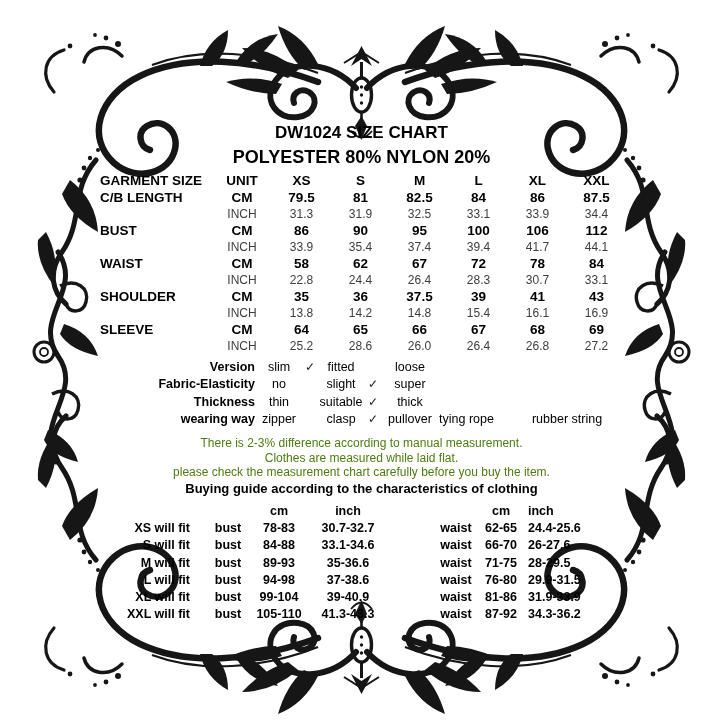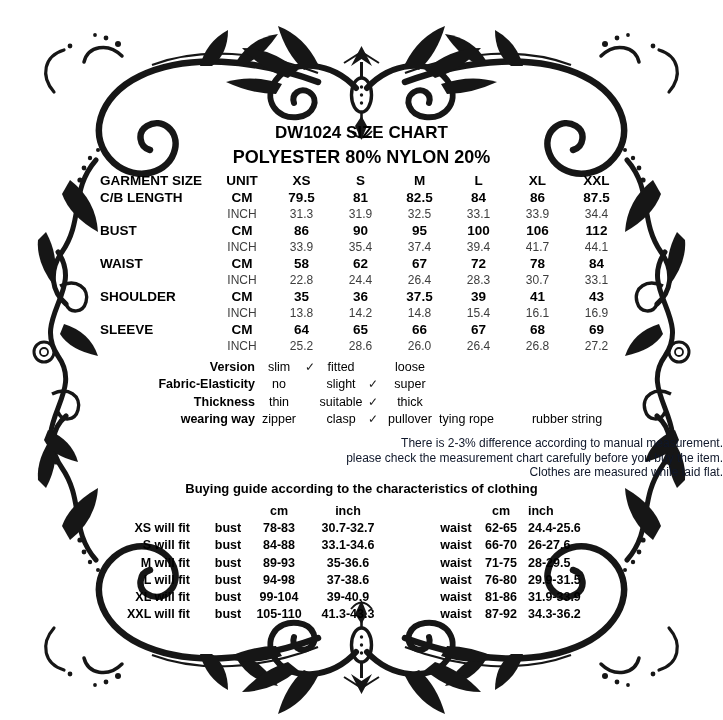--- a/index.html
+++ b/index.html
@@ -26,22 +26,22 @@
   .attrs{position:absolute;left:0;top:358px;width:723px;}
   .attr-row{display:flex;height:17.5px;align-items:center;font-size:12.5px;white-space:nowrap;margin-left:48px;}
   .attr-label{width:207px;text-align:right;font-weight:bold;}
   .a-o1{width:48px;text-align:center;}
   .a-c1{width:14px;text-align:center;font-size:12px;color:#222;}
   .a-o2{width:48px;text-align:center;}
   .a-c2{width:16px;text-align:center;font-size:12px;color:#222;}
   .a-o3{width:58px;text-align:center;}
   .a-o4{width:72px;text-align:left;}
   .a-o5{width:112px;text-align:center;}
-  .notes{position:absolute;top:436px;left:0;width:723px;text-align:right;
-    font-size:12px;line-height:14.5px;color:#0f172a;}
+  .notes{position:absolute;top:436px;left:0;width:723px;text-align:center;
+    font-size:12px;line-height:14.5px;color:#4d7c0f;}
   .guide-heading{position:absolute;top:480px;left:0;width:723px;text-align:center;
     font-size:13px;font-weight:bold;line-height:17px;}
   .guide{position:absolute;top:502px;left:100px;}
   .guide-row{display:flex;height:17.3px;align-items:center;font-size:12.5px;
     font-weight:bold;white-space:nowrap;}
   .g-size{width:90px;text-align:right;}
   .g-sp1{width:16px;}
   .g-bust{width:44px;text-align:center;}
   .g-cm{width:58px;text-align:center;}
   .g-inch{width:80px;text-align:center;}
@@ -289,22 +289,22 @@
       <div class="a-o2">clasp</div>
       <div class="a-c2">✓</div>
       <div class="a-o3">pullover</div>
       <div class="a-o4">tying rope</div>
       <div class="a-o5">rubber string</div>
     </div>
   </div>
 
   <div class="notes">
     <div>There is 2-3% difference according to manual measurement.</div>
+    <div>Clothes are measured while laid flat.</div>
     <div>please check the measurement chart carefully before you buy the item.</div>
-    <div>Clothes are measured while laid flat.</div>
   </div>
 
   <div class="guide-heading">Buying guide according to the characteristics of clothing</div>
 
   <div class="guide">
     <div class="guide-row">
       <div class="g-size"></div>
       <div class="g-sp1"></div>
       <div class="g-bust"></div>
       <div class="g-cm">cm</div>

